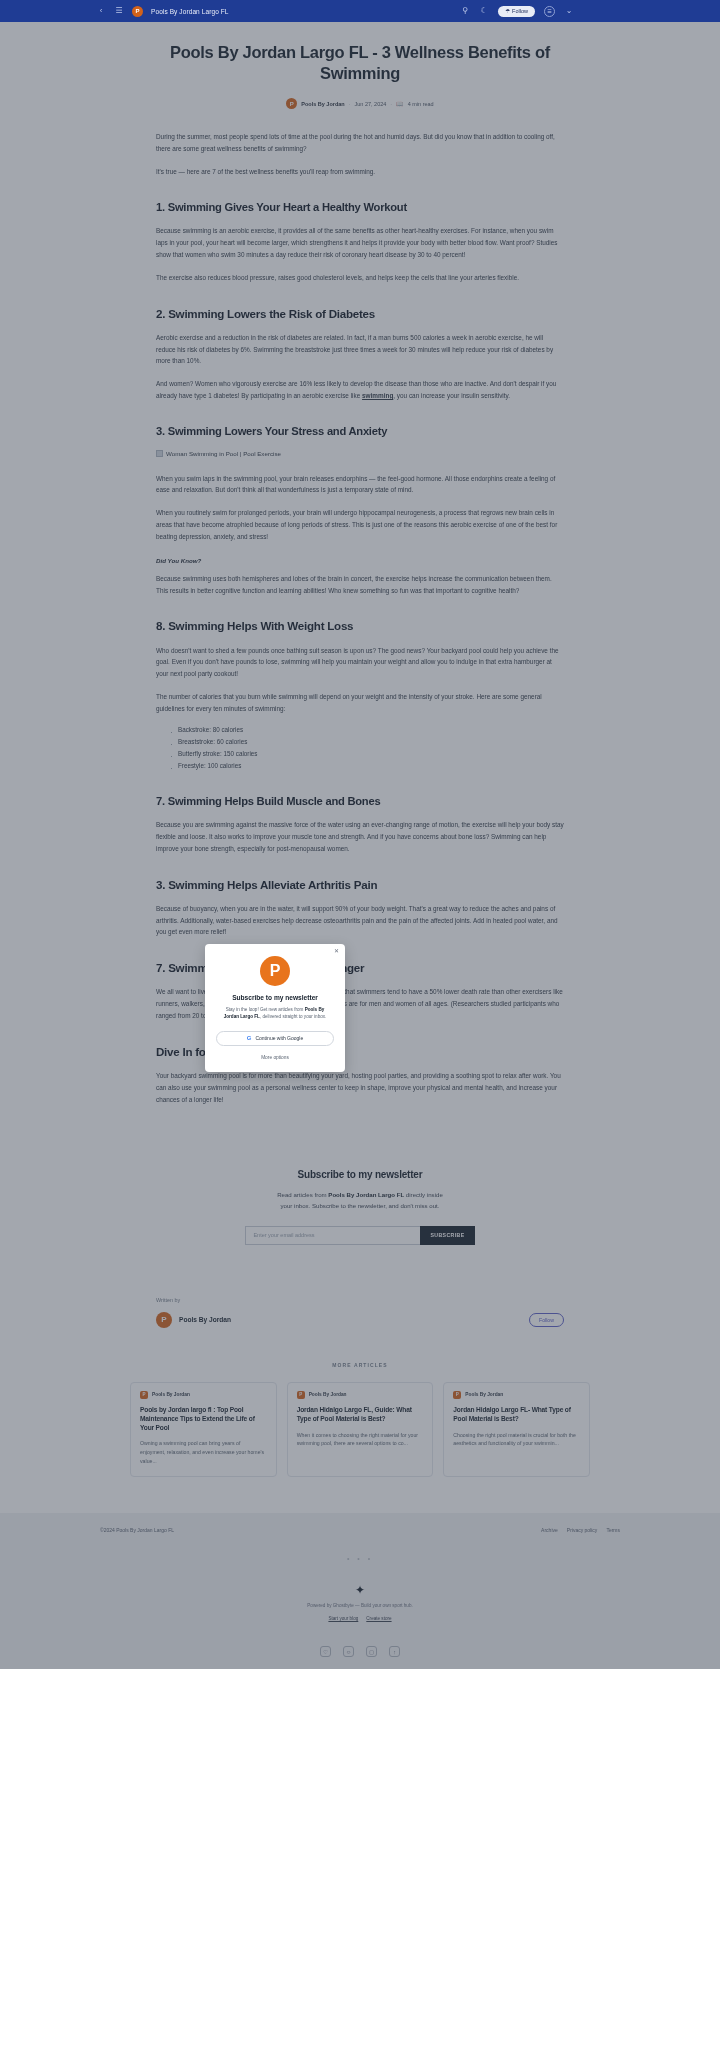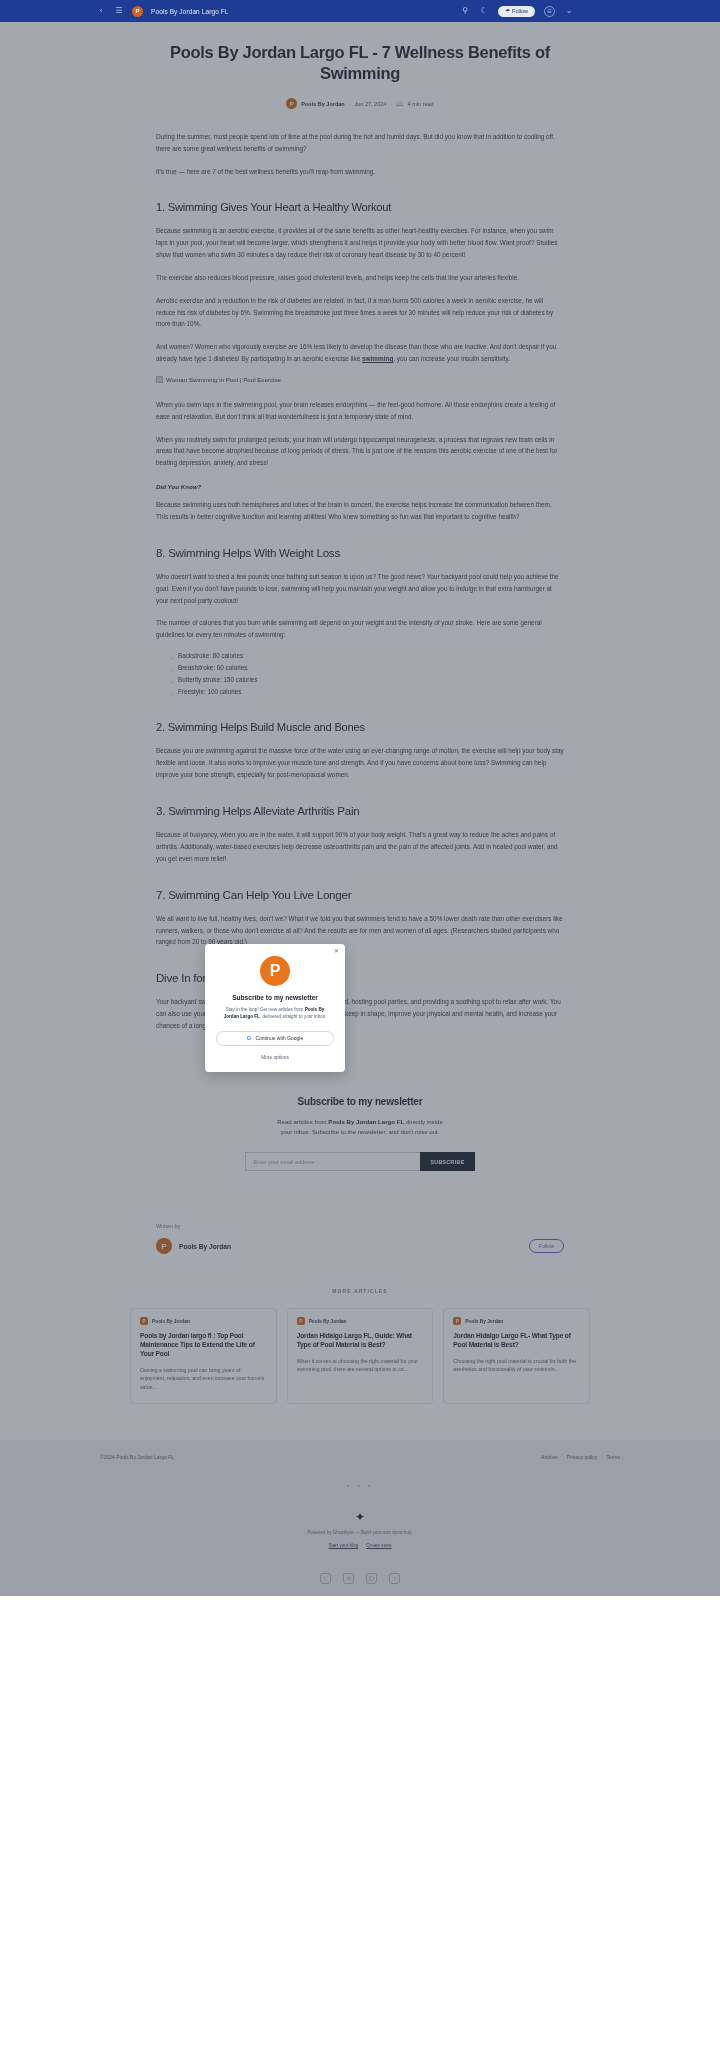--- a/index.html
+++ b/index.html
@@ -75,21 +75,21 @@
   .byline .dot { color: #8c95a1; }
   .byline .bk { font-size: 6px; }
 
   .body { margin-top: 22px; padding: 0 6px; }
   .body p {
     font-size: 6.4px; line-height: 1.85; color: #2e3845;
     margin-bottom: 11px;
   }
   .body p.tight { margin-bottom: 9px; }
   .body h2 {
-    font-size: 11.2px; line-height: 1.3; font-weight: normal;
+    font-size: 11.2px; line-height: 1.3; font-weight: bold;
     letter-spacing: -.25px; color: #111a26;
     margin-top: 22px; margin-bottom: 11px;
   }
   .body h2.big { font-size: 11.6px; }
   .body .didyouknow {
     font-size: 6.2px; font-weight: bold; font-style: italic;
     color: #1d2633; margin-bottom: 9px; margin-top: 14px;
   }
   .body a.inline { color: #2e3845; text-decoration: underline; font-weight: 600; }
   .brokenimg {
@@ -259,63 +259,65 @@
       <span>Follow</span>
     </button>
     <span class="tb-circle">☰</span>
     <span class="tb-icon">⌄</span>
   </div>
 </div>
 
 <div class="page">
 
   <div class="article">
-    <h1 class="title">Pools By Jordan Largo FL - 7 Wellness Benefits of Swimming</h1>
+    <h1 class="title">Pools By Jordan Largo FL - 3 Wellness Benefits of Swimming</h1>
 
     <div class="byline">
       <span class="av">P</span>
       <span class="nm">Pools By Jordan</span>
       <span class="dot">·</span>
       <span>Jun 27, 2024</span>
       <span class="dot">·</span>
       <span class="bk">📖</span>
       <span>4 min read</span>
     </div>
 
     <div class="body">
       <p>During the summer, most people spend lots of time at the pool during the hot and humid days. But did you know that in addition to cooling off, there are some great wellness benefits of swimming?</p>
       <p>It's true — here are 7 of the best wellness benefits you'll reap from swimming.</p>
 
       <h2>1. Swimming Gives Your Heart a Healthy Workout</h2>
       <p>Because swimming is an aerobic exercise, it provides all of the same benefits as other heart-healthy exercises. For instance, when you swim laps in your pool, your heart will become larger, which strengthens it and helps it provide your body with better blood flow. Want proof? Studies show that women who swim 30 minutes a day reduce their risk of coronary heart disease by 30 to 40 percent!</p>
       <p>The exercise also reduces blood pressure, raises good cholesterol levels, and helps keep the cells that line your arteries flexible.</p>
 
+      <h2 class="big">2. Swimming Lowers the Risk of Diabetes</h2>
       <p>Aerobic exercise and a reduction in the risk of diabetes are related. In fact, if a man burns 500 calories a week in aerobic exercise, he will reduce his risk of diabetes by 6%. Swimming the breaststroke just three times a week for 30 minutes will help reduce your risk of diabetes by more than 10%.</p>
       <p><span>And women? Women who vigorously exercise are 16% less likely to develop the disease than those who are inactive. And don't despair if you already have type 1 diabetes! By participating in an aerobic exercise like </span><a class="inline" href="#">swimming</a><span>, you can increase your insulin sensitivity.</span></p>
 
+      <h2>3. Swimming Lowers Your Stress and Anxiety</h2>
       <div class="brokenimg">
         <span class="ph"></span>
         <span>Woman Swimming in Pool | Pool Exercise</span>
       </div>
       <p>When you swim laps in the swimming pool, your brain releases endorphins — the feel-good hormone. All those endorphins create a feeling of ease and relaxation. But don't think all that wonderfulness is just a temporary state of mind.</p>
       <p>When you routinely swim for prolonged periods, your brain will undergo hippocampal neurogenesis, a process that regrows new brain cells in areas that have become atrophied because of long periods of stress. This is just one of the reasons this aerobic exercise of one of the best for beating depression, anxiety, and stress!</p>
       <div class="didyouknow">Did You Know?</div>
       <p>Because swimming uses both hemispheres and lobes of the brain in concert, the exercise helps increase the communication between them. This results in better cognitive function and learning abilities! Who knew something so fun was that important to cognitive health?</p>
 
       <h2 class="big">8. Swimming Helps With Weight Loss</h2>
       <p>Who doesn't want to shed a few pounds once bathing suit season is upon us? The good news? Your backyard pool could help you achieve the goal. Even if you don't have pounds to lose, swimming will help you maintain your weight and allow you to indulge in that extra hamburger at your next pool party cookout!</p>
       <p class="tight">The number of calories that you burn while swimming will depend on your weight and the intensity of your stroke. Here are some general guidelines for every ten minutes of swimming:</p>
       <ul>
         <li>Backstroke: 80 calories</li>
         <li>Breaststroke: 60 calories</li>
         <li>Butterfly stroke: 150 calories</li>
         <li>Freestyle: 100 calories</li>
       </ul>
 
-      <h2>2. Swimming Helps Build Muscle and Bones</h2>
+      <h2>7. Swimming Helps Build Muscle and Bones</h2>
       <p>Because you are swimming against the massive force of the water using an ever-changing range of motion, the exercise will help your body stay flexible and loose. It also works to improve your muscle tone and strength. And if you have concerns about bone loss? Swimming can help improve your bone strength, especially for post-menopausal women.</p>
 
       <h2 class="big">3. Swimming Helps Alleviate Arthritis Pain</h2>
       <p>Because of buoyancy, when you are in the water, it will support 90% of your body weight. That's a great way to reduce the aches and pains of arthritis. Additionally, water-based exercises help decrease osteoarthritis pain and the pain of the affected joints. Add in heated pool water, and you get even more relief!</p>
 
       <h2 class="big">7. Swimming Can Help You Live Longer</h2>
       <p>We all want to live full, healthy lives, don't we? What if we told you that swimmers tend to have a 50% lower death rate than other exercisers like runners, walkers, or those who don't exercise at all? And the results are for men and women of all ages. (Researchers studied participants who ranged from 20 to 90 years old.)</p>
 
       <h2 class="big">Dive In for a Healthier, Happier Life!</h2>
       <p>Your backyard swimming pool is for more than beautifying your yard, hosting pool parties, and providing a soothing spot to relax after work. You can also use your swimming pool as a personal wellness center to keep in shape, improve your physical and mental health, and increase your chances of a longer life!</p>

